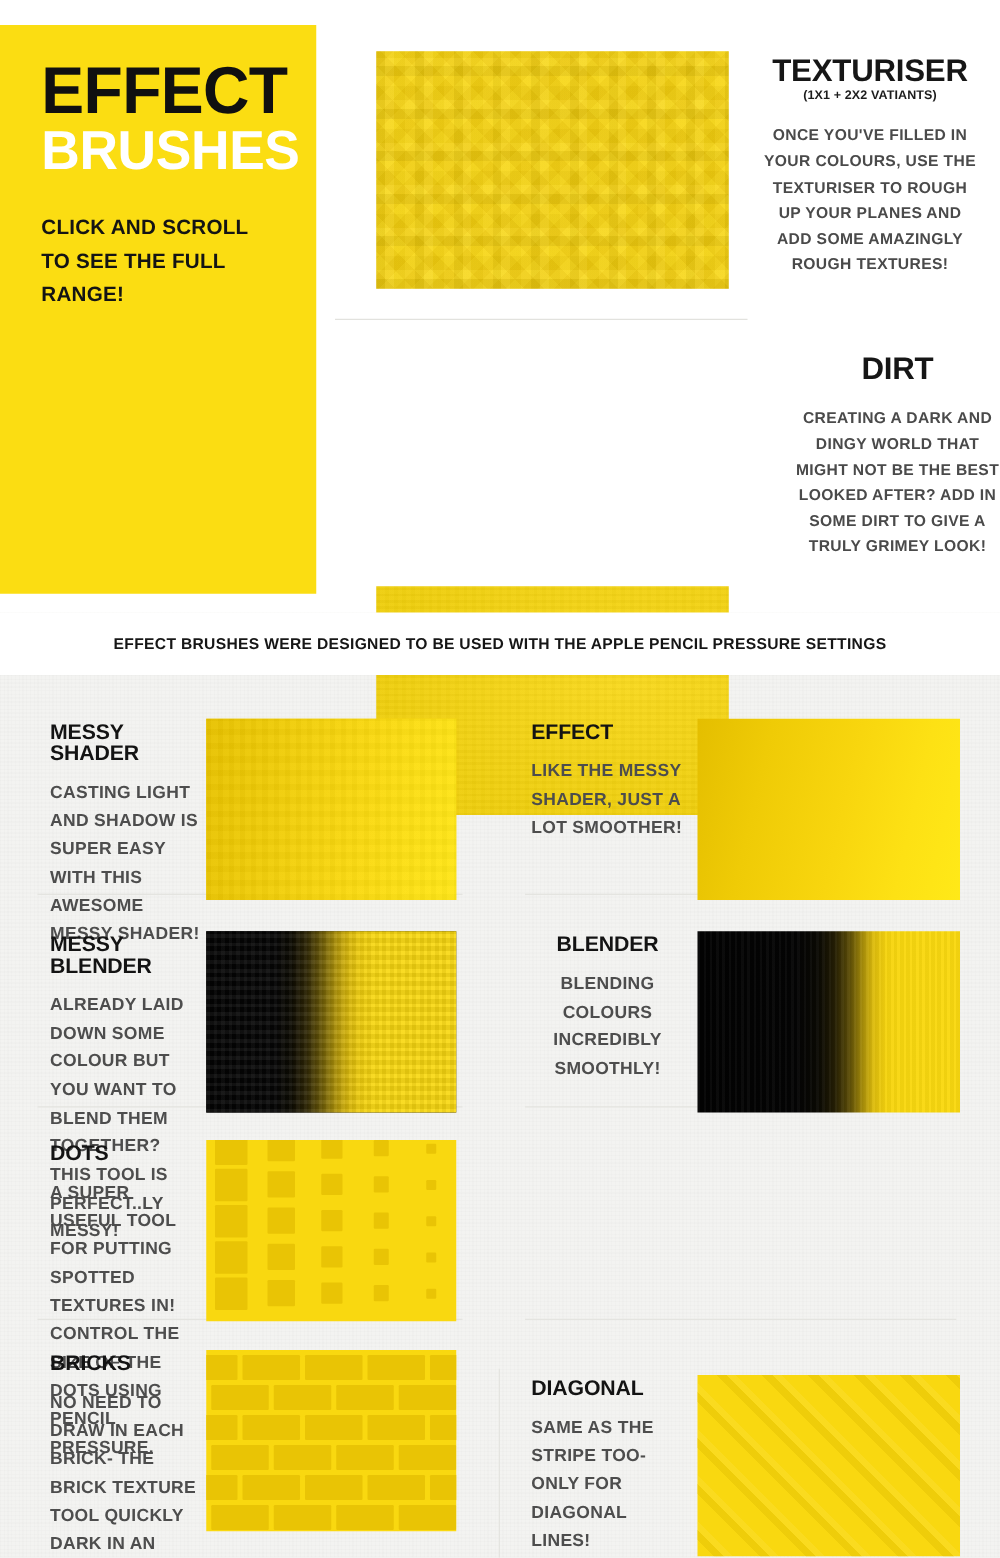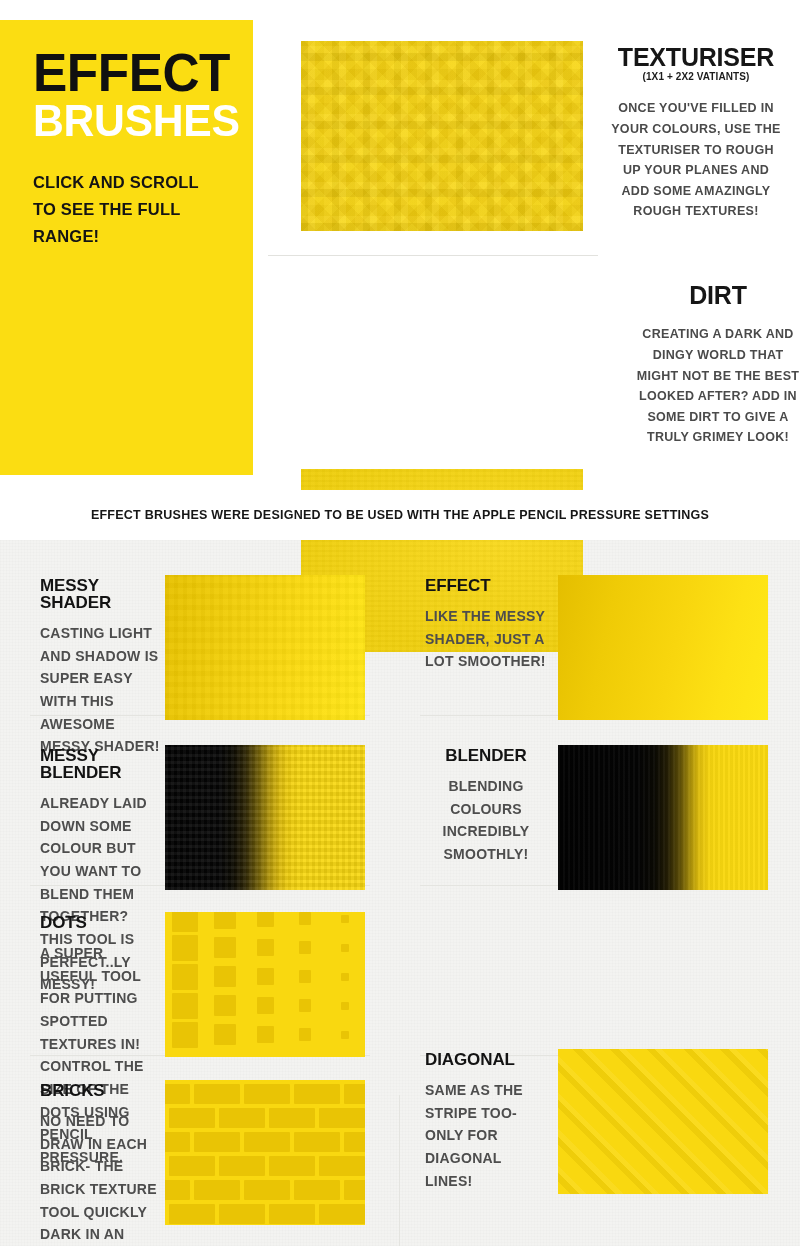--- a/index.html
+++ b/index.html
@@ -437,21 +437,21 @@
           <div style="position: absolute; left: 79px; top: 100px; width: 46px; height: 20px; background: rgb(233, 196, 5); border-radius: 1px;"></div>
           <div style="position: absolute; left: 129px; top: 100px; width: 46px; height: 20px; background: rgb(233, 196, 5); border-radius: 1px;"></div>
           <div style="position: absolute; left: 179px; top: 100px; width: 46px; height: 20px; background: rgb(233, 196, 5); border-radius: 1px;"></div>
           <div style="position: absolute; left: 4px; top: 124px; width: 46px; height: 20px; background: rgb(233, 196, 5); border-radius: 1px;"></div>
           <div style="position: absolute; left: 54px; top: 124px; width: 46px; height: 20px; background: rgb(233, 196, 5); border-radius: 1px;"></div>
           <div style="position: absolute; left: 104px; top: 124px; width: 46px; height: 20px; background: rgb(233, 196, 5); border-radius: 1px;"></div>
           <div style="position: absolute; left: 154px; top: 124px; width: 46px; height: 20px; background: rgb(233, 196, 5); border-radius: 1px;"></div>
         </div>
     </div>
 
-    <div class="cell" style="left:425px; top:509px; width:335px;">
+    <div class="cell" style="left:425px; top:560px; width:335px;">
       <div class="cell-text">
         <div class="cell-title">DIAGONAL</div>
         <div class="cell-desc">SAME AS THE STRIPE TOO- ONLY FOR DIAGONAL LINES!</div>
       </div>
       <div class="cell-sw sw-wrap tex-diagonal" style="margin-left:11px; width:210px; flex:0 0 210px;"></div>
     </div>
 
   </div>
 </div>
 

